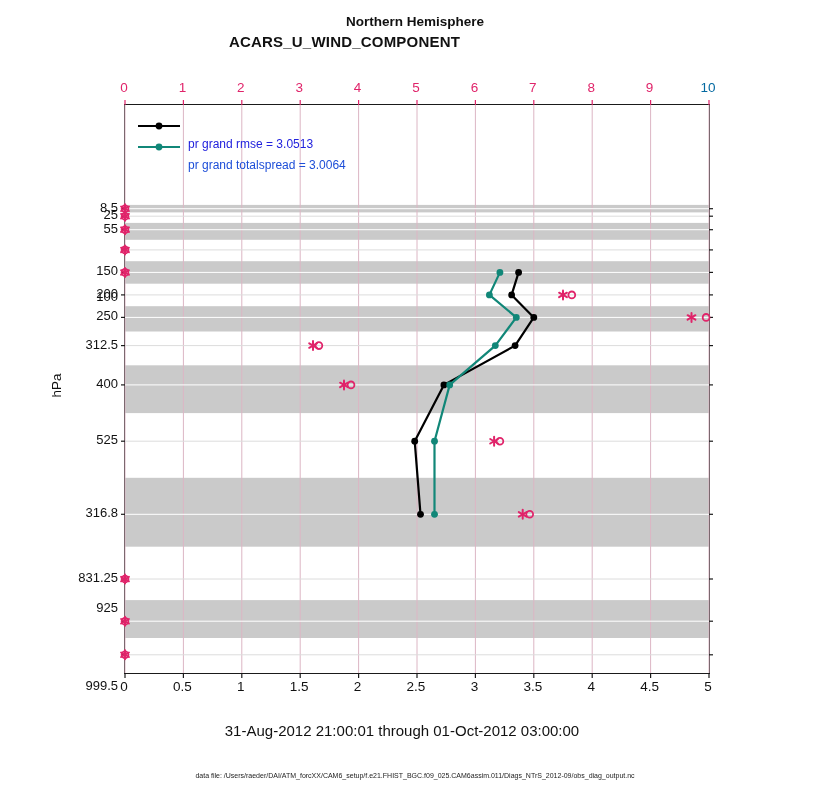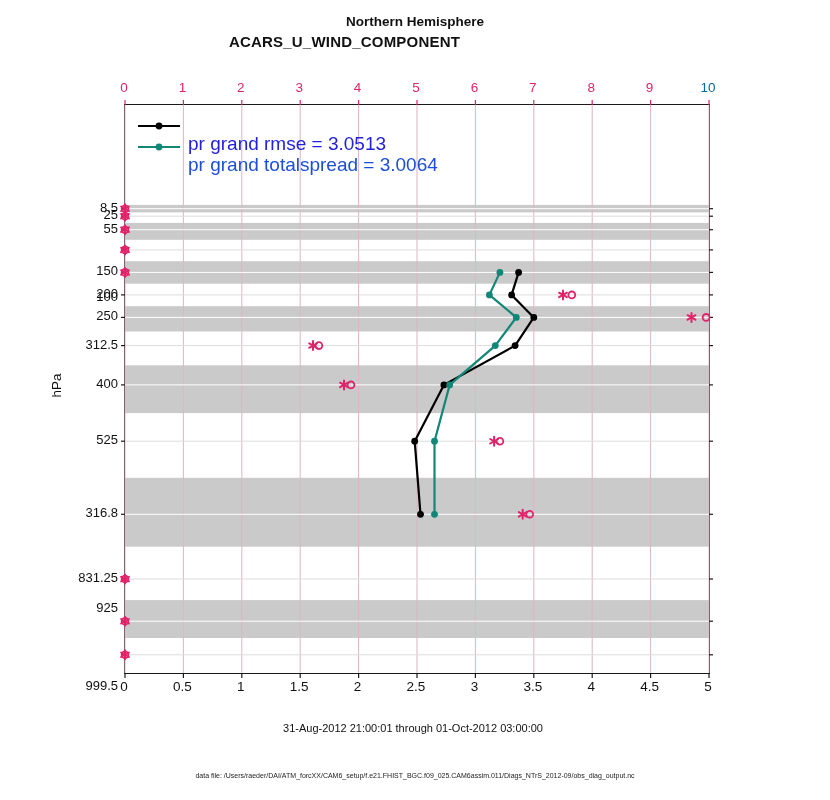--- a/index.html
+++ b/index.html
@@ -6,26 +6,26 @@
   .figure{position:relative;width:830px;height:800px;background:#fff;overflow:hidden;
           font-family:"Liberation Sans","DejaVu Sans",sans-serif;color:#111;}
   .title1{position:absolute;left:0;width:830px;top:14px;text-align:center;font-size:13.5px;font-weight:bold;}
   .title2{position:absolute;left:0;width:689px;top:33px;text-align:center;font-size:15px;font-weight:bold;letter-spacing:.2px;}
   .obs-label{position:absolute;left:0;width:830px;top:60px;text-align:center;font-size:13.5px;}
   .top-tick-label{position:absolute;top:80px;transform:translateX(-50%);font-size:13.5px;}
   .plot-area{position:absolute;left:124px;top:104px;width:584px;height:568px;border:1px solid #1a1a1a;}
   .plot-svg{position:absolute;left:0;top:0;overflow:visible;}
   .legend{position:absolute;left:11px;top:10px;z-index:5;}
   .legend-entry{display:flex;align-items:center;height:21px;}
-  .legend-label{font-size:19px;margin-left:6px;margin-top:36px;}
+  .legend-label{font-size:12px;margin-left:6px;margin-top:36px;}
   .y-tick-label{position:absolute;right:712px;font-size:13px;white-space:nowrap;}
   .hpa{position:absolute;left:44px;top:378px;font-size:13.5px;transform:rotate(-90deg);transform-origin:center;}
   .x-tick-label{position:absolute;top:679px;transform:translateX(-50%);font-size:13.5px;}
   .xlabel{position:absolute;left:0;width:830px;top:700px;text-align:center;font-size:13.5px;}
-  .timespan{position:absolute;left:0;width:804px;top:722px;text-align:center;font-size:11px;padding-left:11px;}
+  .timespan{position:absolute;left:0;width:804px;top:722px;text-align:center;font-size:15px;}
   .footer{position:absolute;left:0;width:830px;top:772px;text-align:center;font-size:7px;color:#222;}
 </style>
 </head>
 <body>
 
 <div class="figure">
   <div class="title1">Northern Hemisphere</div>
   <div class="title2">ACARS_U_WIND_COMPONENT</div>
   <div id="top-ticks">
       <div class="top-tick-label" style="left: 124px; color: rgb(224, 36, 106);">0</div>

